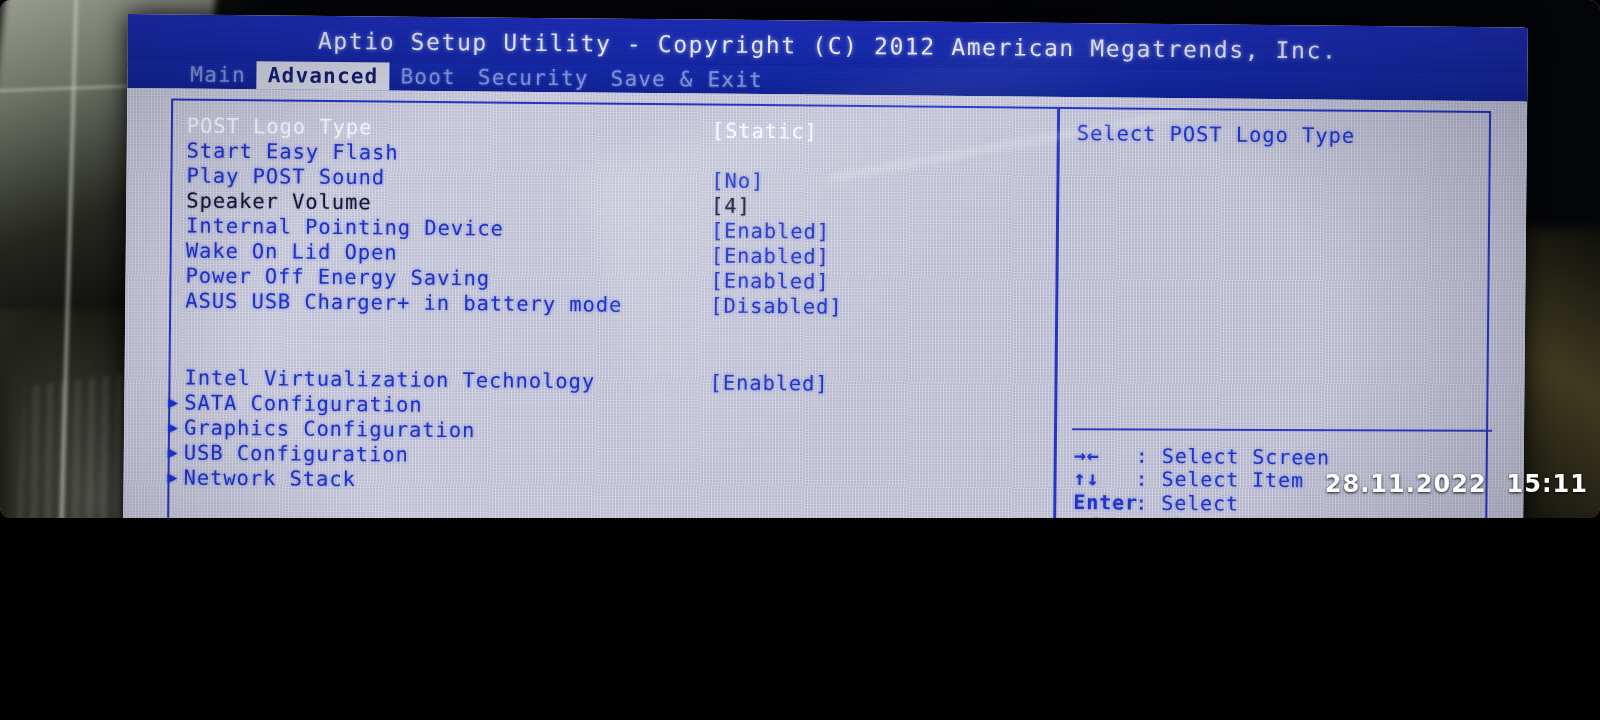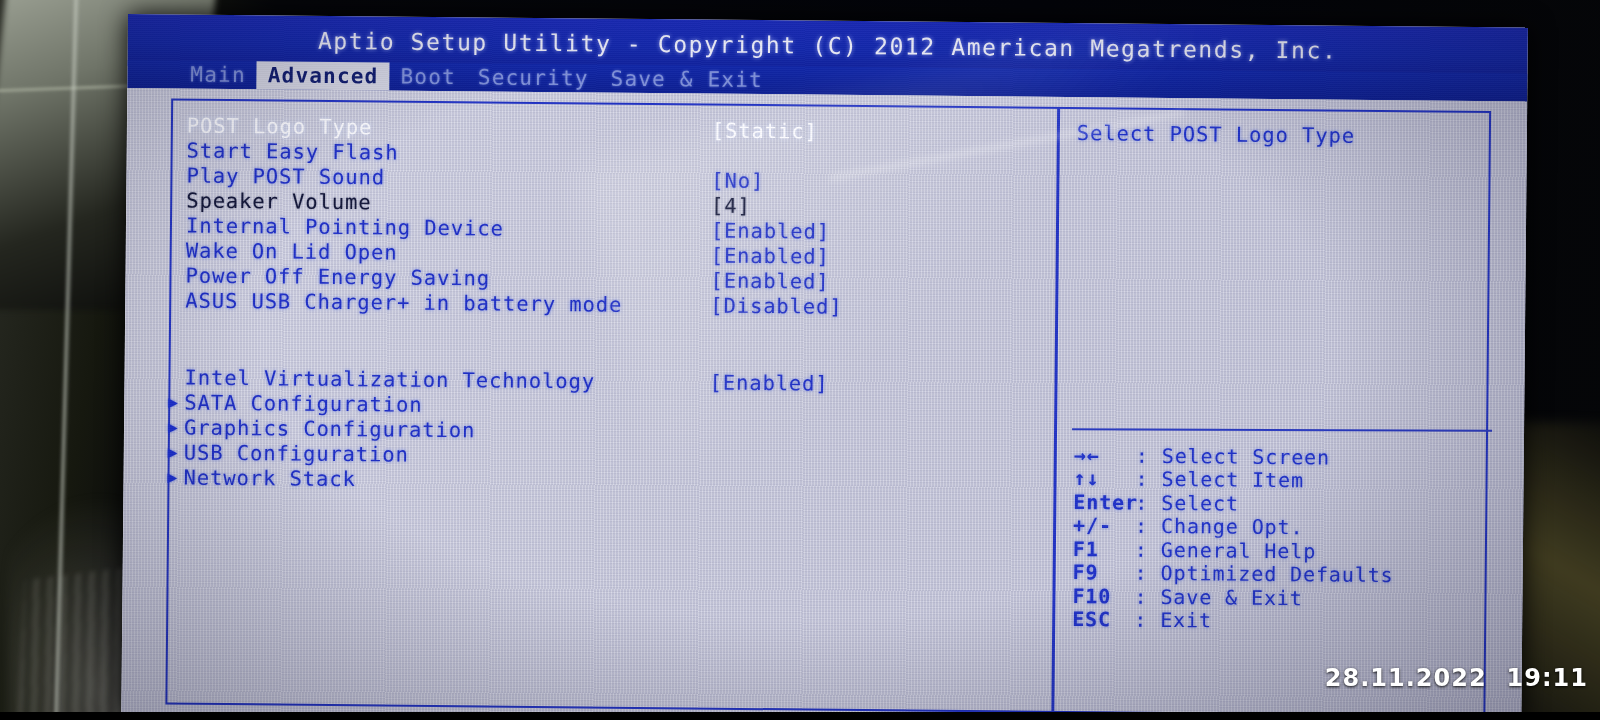--- a/index.html
+++ b/index.html
@@ -6,23 +6,24 @@
     margin: 0; padding: 0;
     width: 1600px; height: 720px;
     overflow: hidden;
     background: #000;
     font-family: "DejaVu Sans Mono", "Liberation Mono", monospace;
   }
 
   #photo {
     position: relative;
     width: 1600px;
-    height: 712px;
+    height: 518px;
     overflow: hidden;
     background: #ec4899;
+    border-radius: 11px;
   }
 
   
   .backdrop {
     position: absolute; inset: 0;
     background:
       linear-gradient(100deg, #2b2d26 0%, #16180f 9%, #05060a 16%, #030409 60%, #050608 100%);
   }
   .wall-light {
     position: absolute;
@@ -426,16 +427,16 @@
 
       <div class="glare"></div>
       <div class="glare2"></div>
       <div class="scanlines"></div>
       <div class="vignette"></div>
     </div>
   </div>
 
   <div class="timestamp">
     <span>28.11.2022</span>
-    <span>19:11</span>
+    <span>15:11</span>
   </div>
 
 </div>
 
 </body></html>

